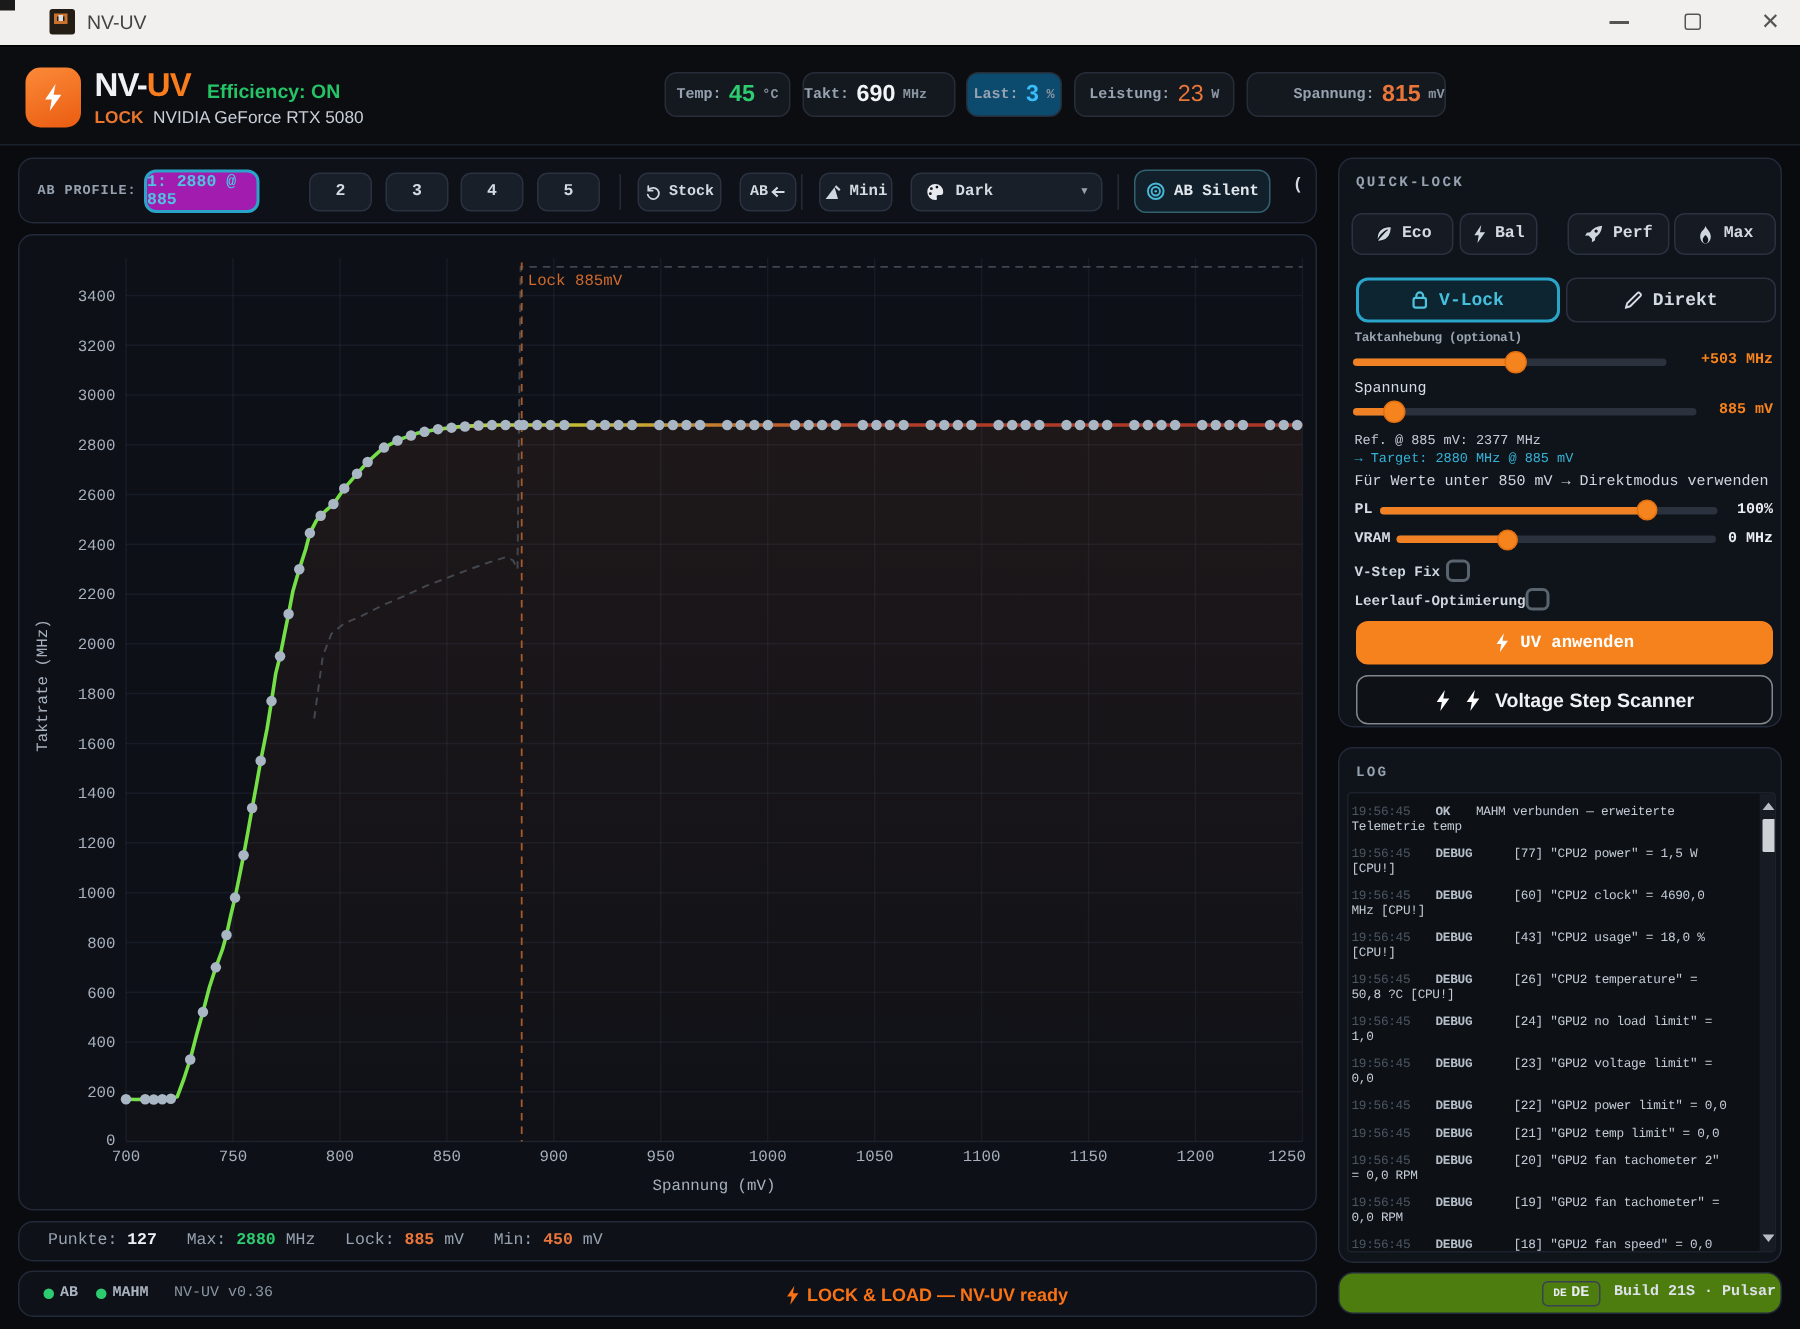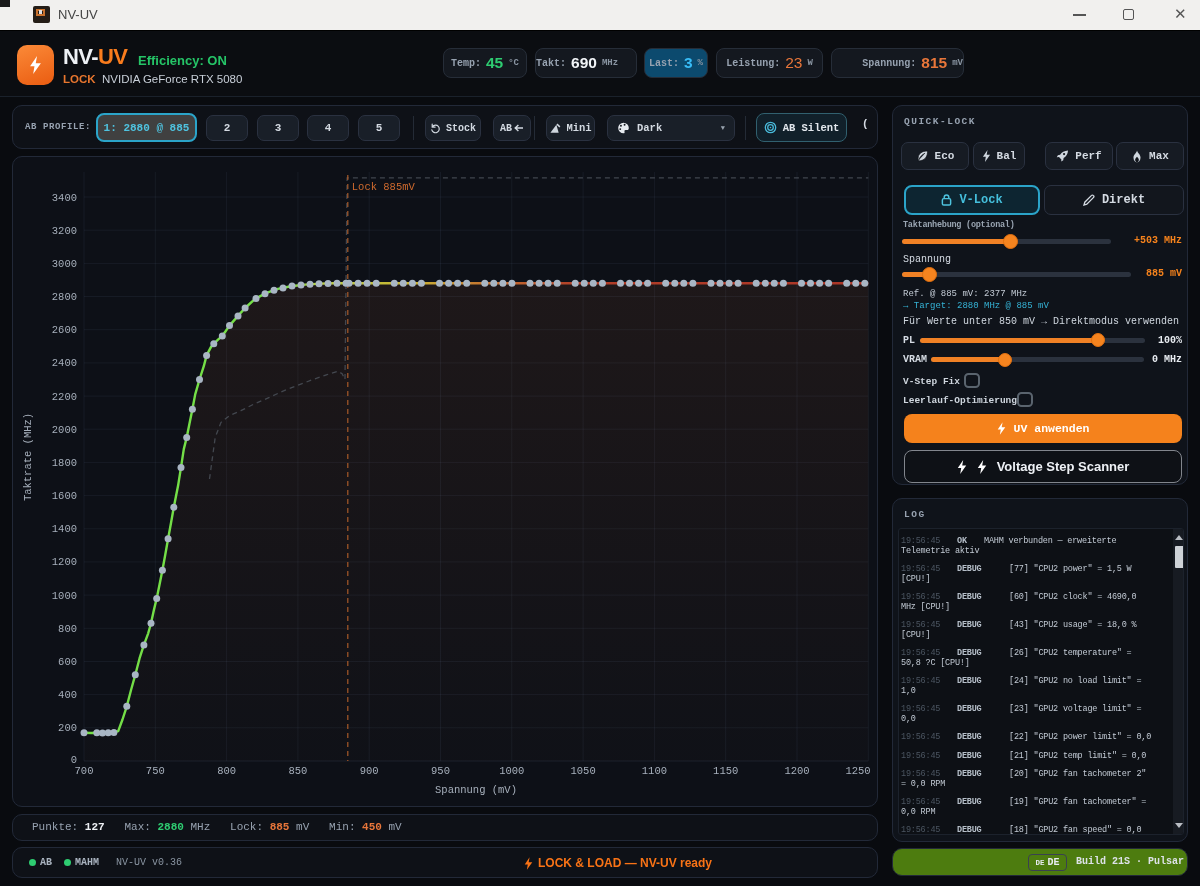--- a/index.html
+++ b/index.html
@@ -61,21 +61,21 @@
       <span class="sans" style="font-size:15.5px;font-weight:normal;color:#e8763a">23</span>
       <span style="font-size:9px;color:#8a95a2;font-weight:bold">W</span>
     </div>
     <div class="abs" style="left:831px;top:17px;width:133px;height:30px;background:#14181f;border:1px solid #262d38;border-radius:8px;display:flex;align-items:center;justify-content:flex-end;gap:5px">
       <span class="lbl" style="font-weight:bold">Spannung:</span>
       <span class="sans" style="font-size:15.5px;font-weight:bold;color:#e8763a">815</span>
       <span style="font-size:9px;color:#8a95a2;font-weight:bold">mV</span>
     </div>
 <div class="panel" style="left:12px;top:74px;width:866px;height:44px;background:#0e1117;overflow:hidden">
   <div class="abs" style="left:12px;top:16px;font-size:9px;font-weight:bold;letter-spacing:0.6px;color:#97a2b0">AB PROFILE:</div>
-  <div class="abs" style="left:83px;top:7px;width:101px;height:29px;background:#404040;border:2px solid #2ba4c9;border-radius:8px;
+  <div class="abs" style="left:83px;top:7px;width:77px;height:29px;background:#a21caf;border:2px solid #2ba4c9;border-radius:8px;
        display:flex;align-items:center;justify-content:center;color:#4fc3e0;font-weight:bold;font-size:11px">1: 2880 @ 885</div>
   <div class="btn" style="left:193px;top:9px;width:42px;height:26px">2</div>
   <div class="btn" style="left:244px;top:9px;width:42px;height:26px">3</div>
   <div class="btn" style="left:294px;top:9px;width:42px;height:26px">4</div>
   <div class="btn" style="left:345px;top:9px;width:42px;height:26px">5</div>
   <div class="abs" style="left:400px;top:10px;width:1px;height:24px;background:#242b36"></div>
   <div class="btn" style="left:412px;top:9px;width:56px;height:26px;gap:5px;font-size:10px"><svg width="11" height="11" viewBox="0 0 12 12">
           <path d="M2.4 1.2 L2.4 4.4 L5.6 4.4 M2.6 4.2 A4.1 4.1 0 1 1 2 7.4" fill="none" stroke="#cfd6de" stroke-width="1.3" stroke-linecap="round"></path>
         </svg>Stock</div>
   <div class="btn" style="left:480px;top:9px;width:38px;height:26px;font-size:10px;gap:2px">AB<svg width="10" height="8" viewBox="0 0 10 8">
@@ -357,21 +357,21 @@
     </div>
 <div class="panel" style="left:892px;top:467px;width:296px;height:344px">
   <div class="abs" style="left:11px;top:10px;font-size:9.5px;font-weight:bold;letter-spacing:1.5px;color:#97a2b0">LOG</div>
   <div class="abs" style="left:5px;top:29px;width:286px;height:307px;background:#0d1015;border:1px solid #1c222c;border-radius:3px;overflow:hidden">
     <div class="abs" style="left:2px;top:7px;width:266px;font-size:8.5px;letter-spacing:-0.2px;line-height:10px">
           <div class="le">
             <span class="lt">19:56:45</span>
             <span class="lv" style="width:27px">OK</span>
             <span class="lm">MAHM verbunden — erweiterte</span>
           </div>
-          <div class="lw">Telemetrie aktiv</div>
+          <div class="lw">Telemetrie temp</div>
           <div class="le">
             <span class="lt">19:56:45</span>
             <span class="lv">DEBUG</span>
             <span class="lm">[77] "CPU2 power" = 1,5 W</span>
           </div>
           <div class="lw">[CPU!]</div>
           <div class="le">
             <span class="lt">19:56:45</span>
             <span class="lv">DEBUG</span>
             <span class="lm">[60] "CPU2 clock" = 4690,0</span>

